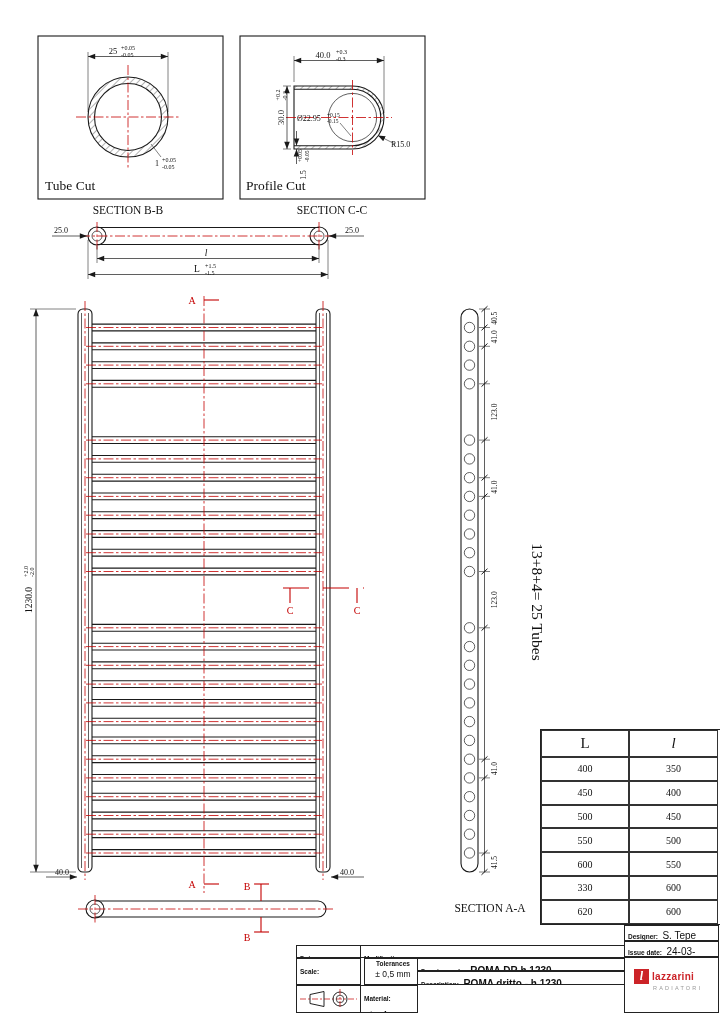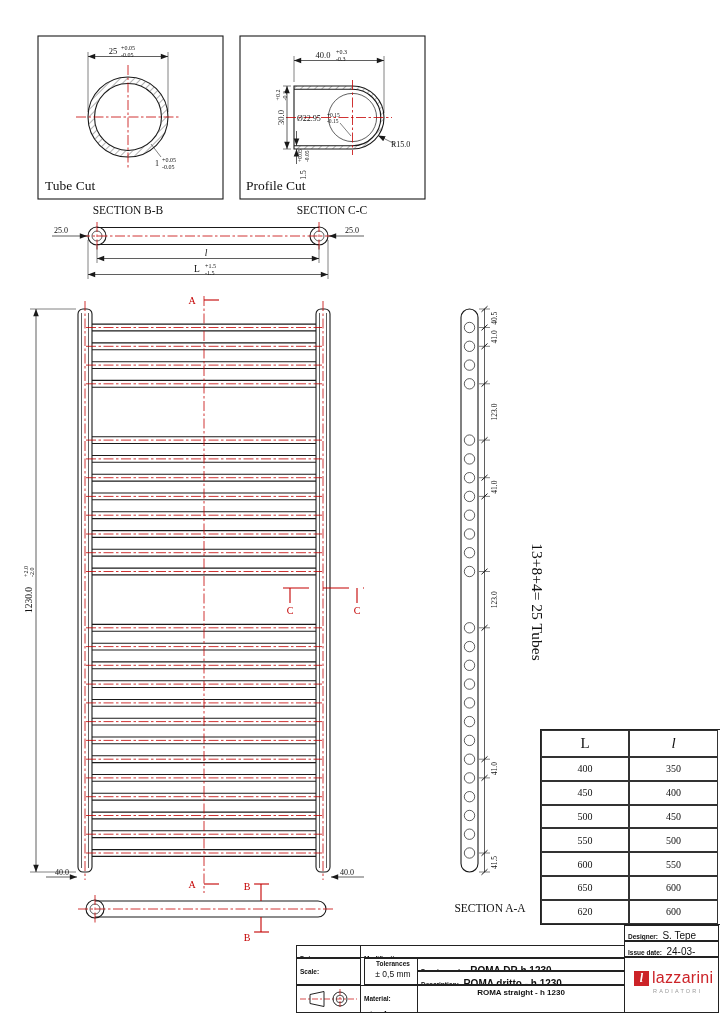--- a/index.html
+++ b/index.html
@@ -40,21 +40,21 @@
   .bl{font-weight:bold;font-size:6.5px}
   .bv{font-weight:bold;font-size:10px}
   .bv2{font-weight:normal;font-size:10px}
   .pad{padding:1px 3px}
   .tol-l1{font-weight:bold;font-size:6.5px;text-align:center;margin-top:1px}
   .tol-l2{font-size:8.5px;text-align:center;margin-top:2px}
   .descr2{font-size:8px;font-weight:600;text-align:center;margin-top:2px}
   .logo-line{display:flex;align-items:center;gap:3px;margin:11px 0 0 9px}
   .logo-mark{width:15px;height:15px;background:#cc2328;color:#fff;font-family:"Liberation Serif",serif;
              font-style:italic;font-weight:bold;font-size:12px;display:flex;align-items:center;justify-content:center}
-  .logo-name{color:#cc2328;font-weight:normal;font-size:16px;letter-spacing:0.3px}
+  .logo-name{color:#cc2328;font-weight:bold;font-size:10px;letter-spacing:0.3px}
   .logo-sub{color:#999;font-size:5.5px;letter-spacing:2.2px;margin:1px 0 0 28px}
   .clp{stroke:#c40000;stroke-width:0.7;stroke-dasharray:6 2 2 2;fill:none}
 </style>
 </head>
 <body>
 
 <svg id="dwg" width="720" height="1018" viewBox="0 0 720 1018">
   <defs>
     <marker id="ar" viewBox="0 0 10 8" refX="9.5" refY="4" markerWidth="8" markerHeight="6.4" markerUnits="userSpaceOnUse" orient="auto-start-reverse">
       <path d="M0.5,0.5 L9.5,4 L0.5,7.5 Z" fill="#1a1a1a"></path>
@@ -398,21 +398,21 @@
 <div class="cell">400</div>
     <div class="cell">350</div>
     <div class="cell">450</div>
     <div class="cell">400</div>
     <div class="cell">500</div>
     <div class="cell">450</div>
     <div class="cell">550</div>
     <div class="cell">500</div>
     <div class="cell">600</div>
     <div class="cell">550</div>
-    <div class="cell">650</div>
+    <div class="cell">330</div>
     <div class="cell">600</div>
     <div class="cell">620</div>
     <div class="cell">600</div>
   </div>
 
 <div class="tblock">
   <div class="tb pad" style="left:328px;top:0;width:95px;height:16px;line-height:14px">
     <span class="bl">Designer:</span>
     <span class="bv2">S. Tepe</span>
   </div>
@@ -454,16 +454,13 @@
     <span class="bv">steel</span>
   </div>
   <div class="tb pad" style="left:121px;top:33px;width:208px;height:13px">
     <span class="bl">Drawing code:</span>
     <span class="bv">ROMA DR h 1230</span>
   </div>
   <div class="tb pad" style="left:121px;top:46px;width:208px;height:14px">
     <span class="bl">Description:</span>
     <span class="bv">ROMA dritto - h 1230</span>
   </div>
-  <div class="tb" style="left:121px;top:60px;width:208px;height:28px">
-    <div class="descr2">ROMA straight - h 1230</div>
-  </div>
 </div>
 
 </body></html>

